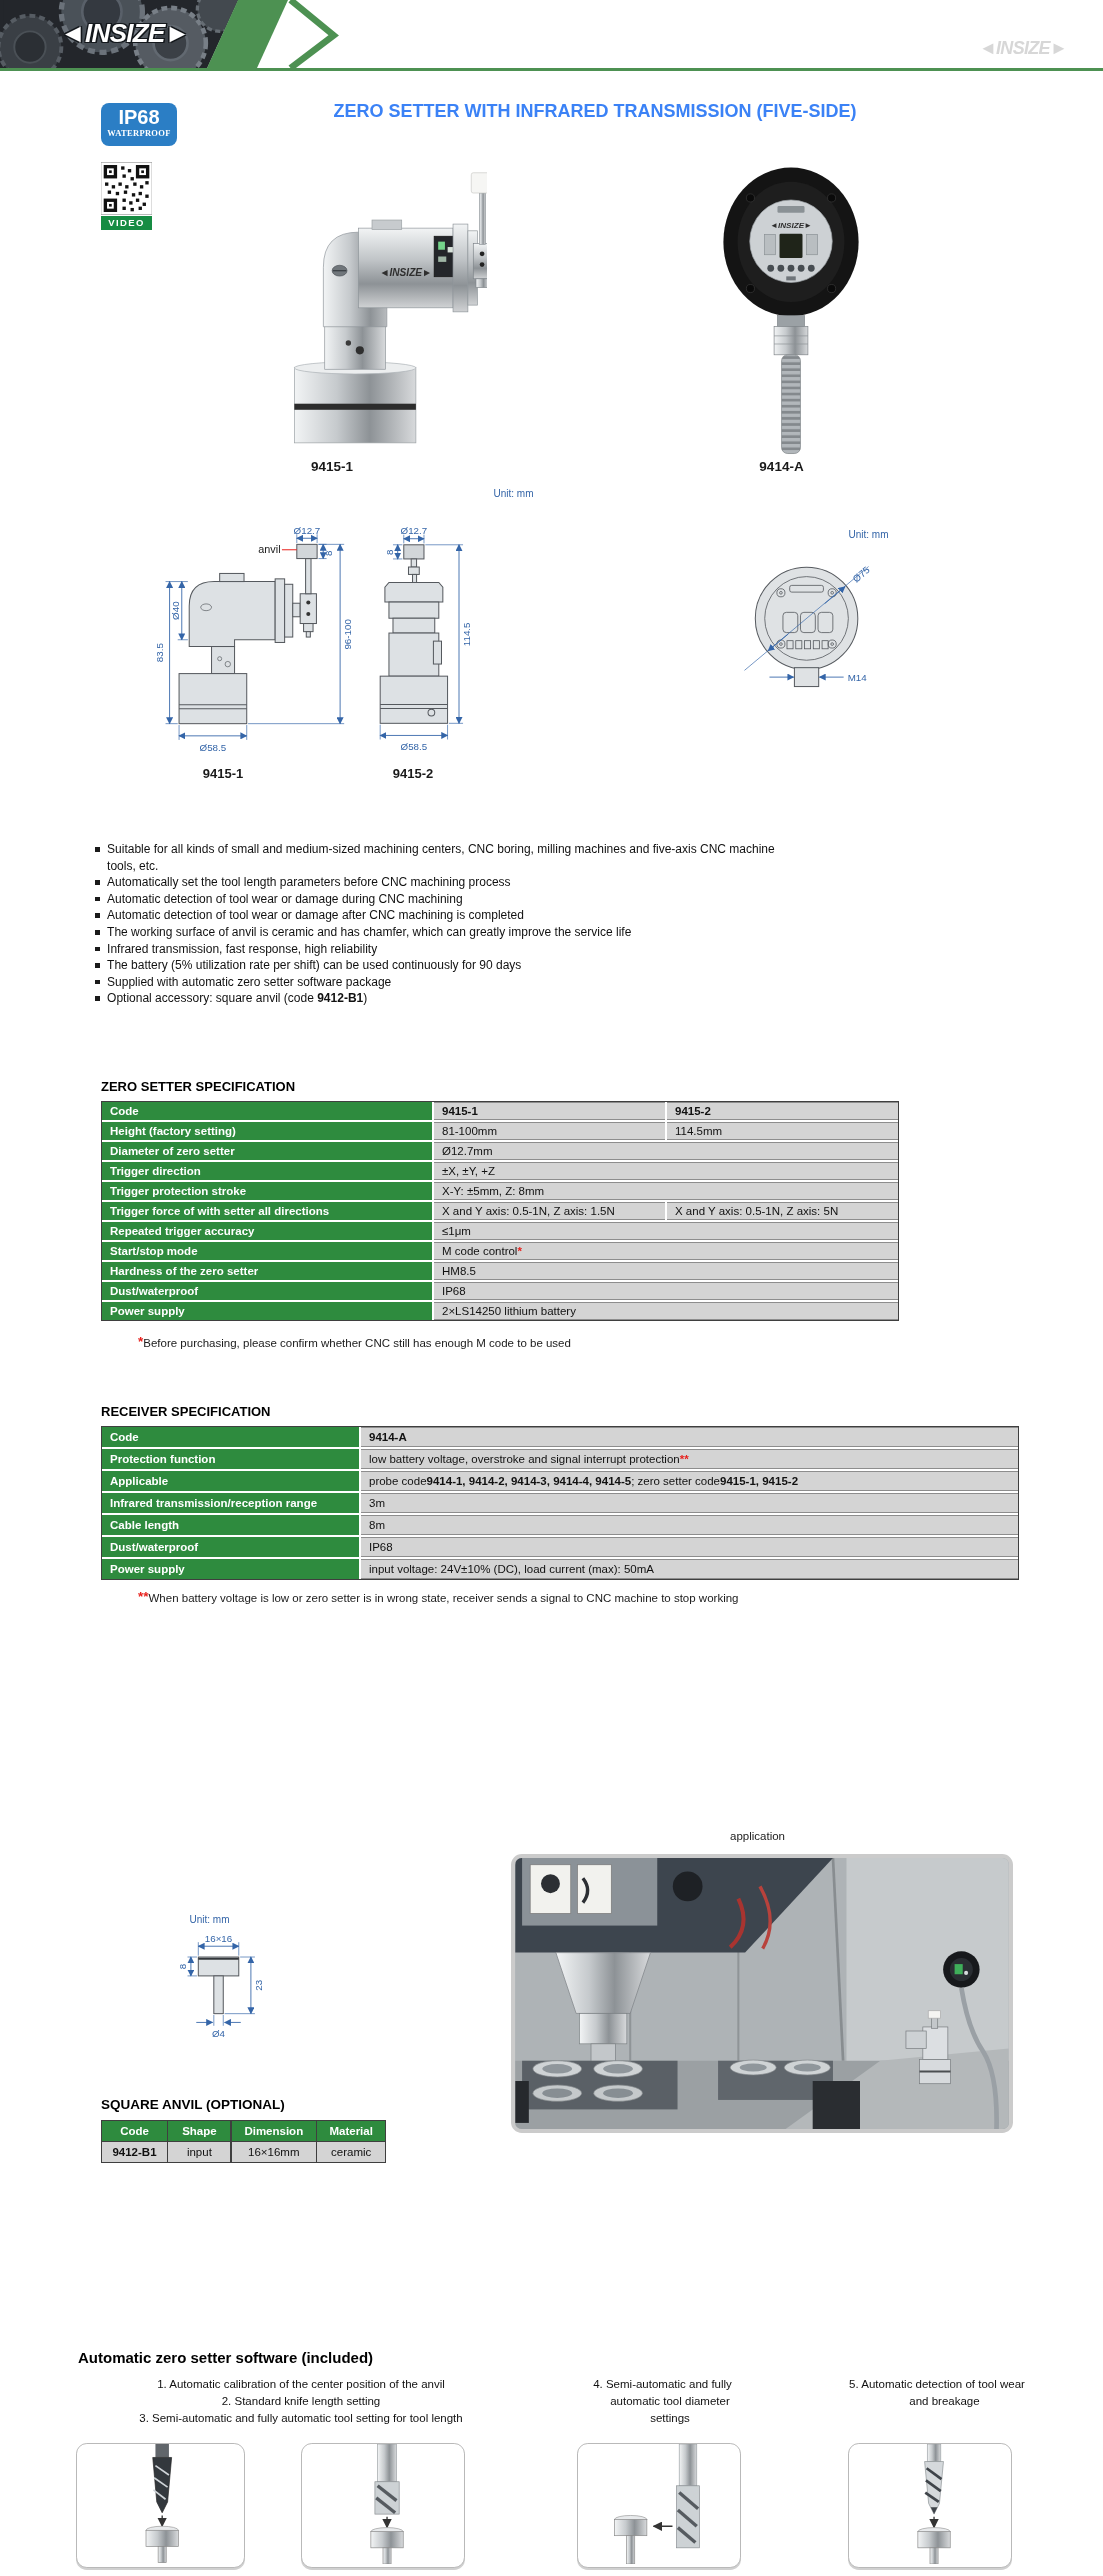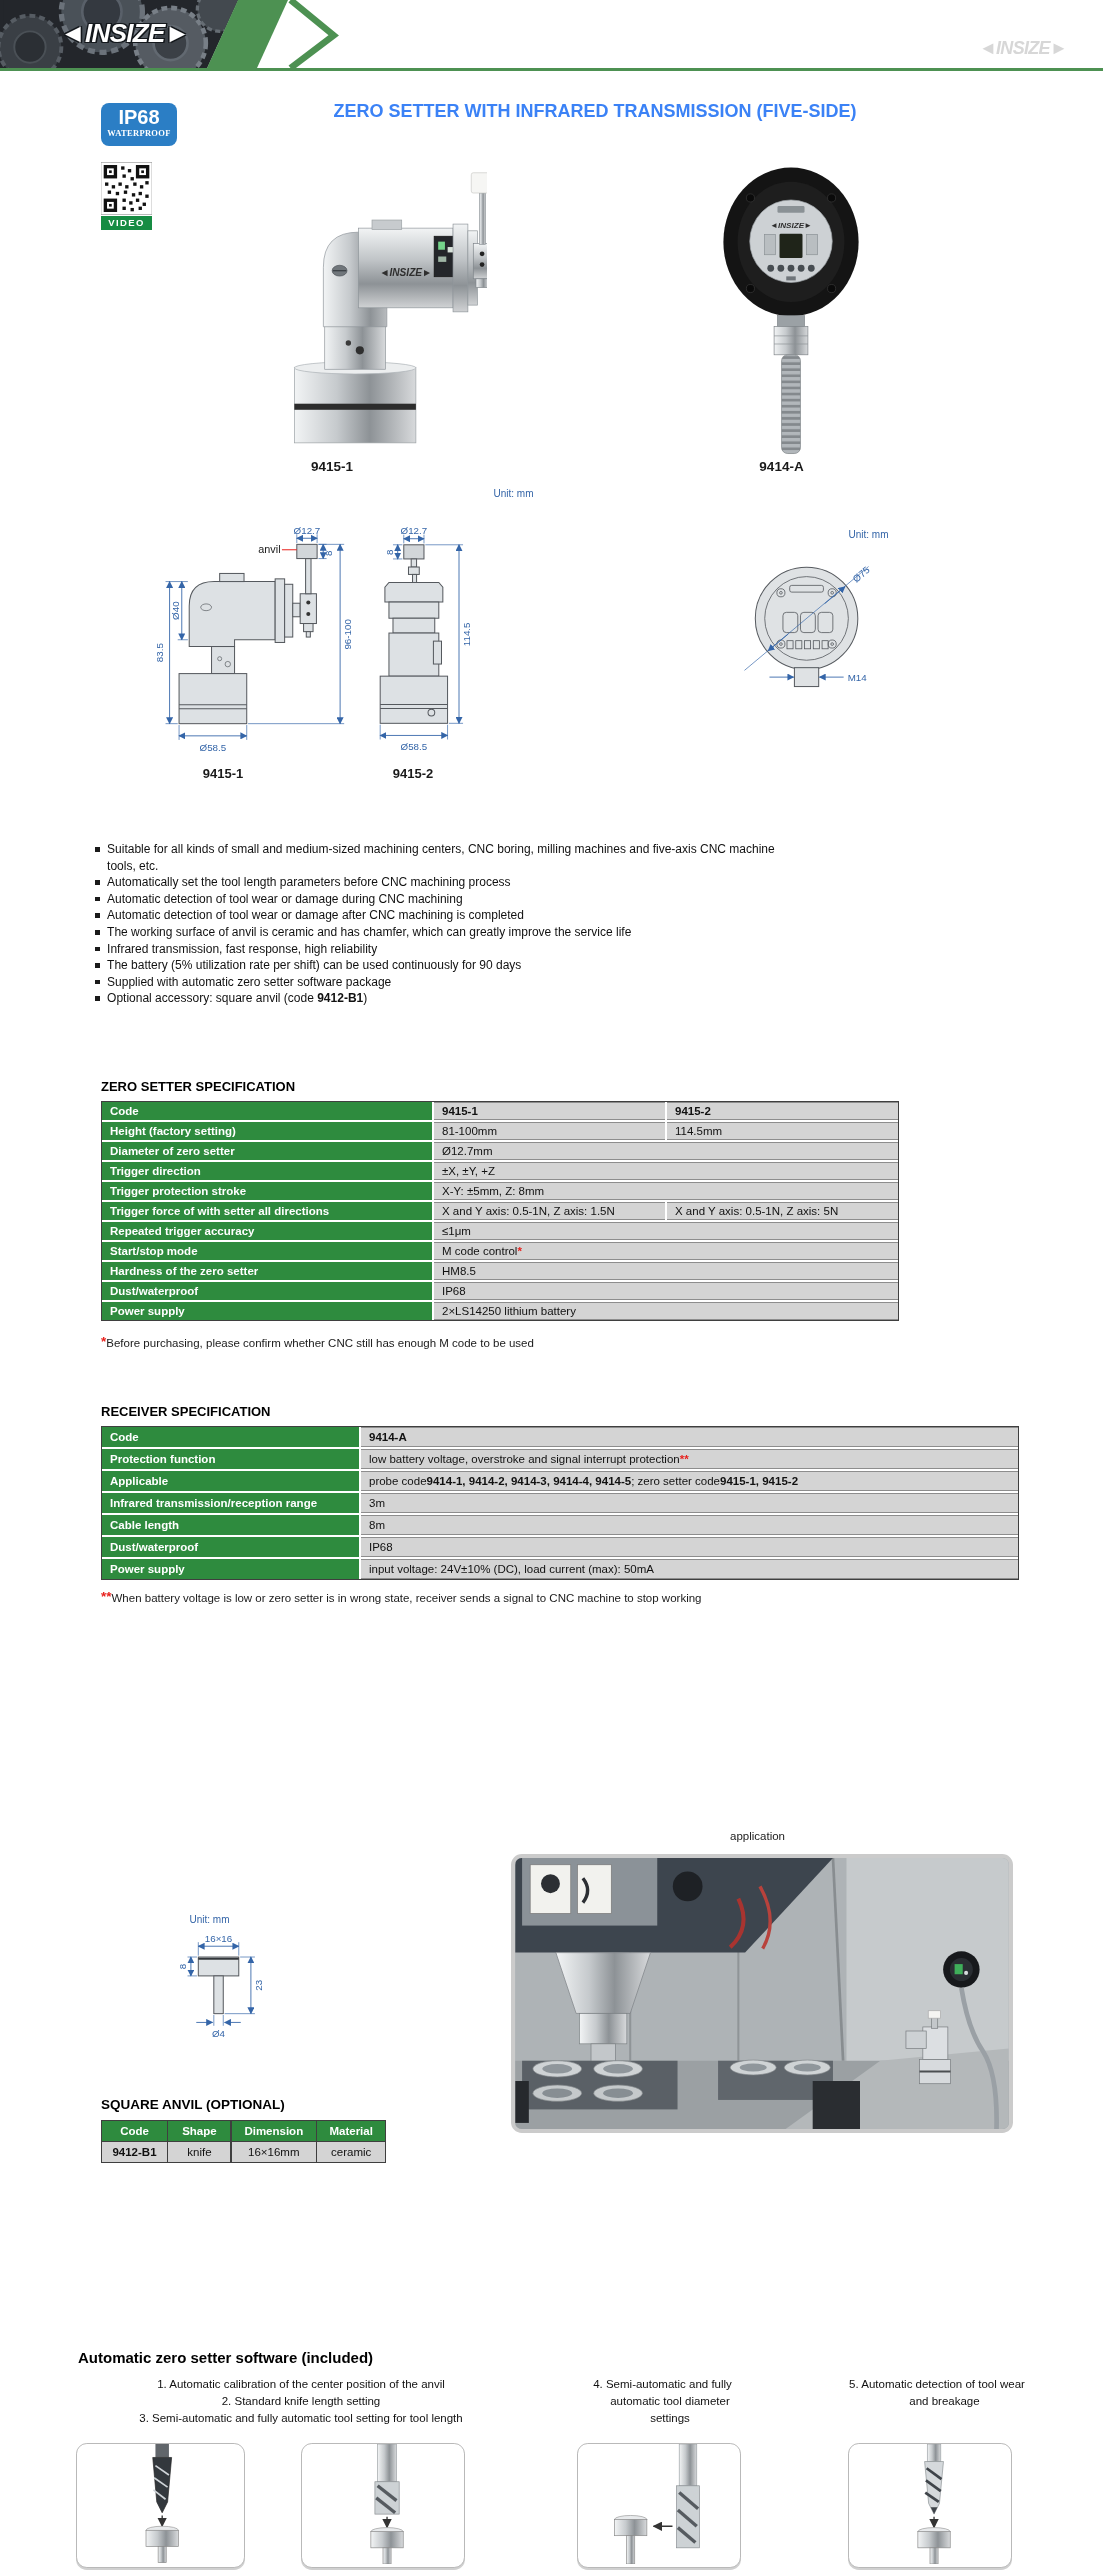--- a/index.html
+++ b/index.html
@@ -46,21 +46,21 @@
   .spec{position:absolute;display:grid;gap:2px;background:#fff;border:1.4px solid #3f3f3f;}
   .spec .lbl{background:#2e8b3e;color:#fff;font-weight:bold;font-size:11.5px;
              display:flex;align-items:center;padding:0 8px;white-space:nowrap;}
   .spec .val{background:#d4d4d4;color:#111;font-size:11.5px;display:flex;align-items:center;
              padding:0 8px;border-top:0.7px solid #8d8d8d;border-bottom:0.7px solid #8d8d8d;white-space:nowrap;}
   .spec .b{font-weight:bold;}
   #t1{left:101px;top:1101px;grid-template-columns:330px 231px 231px;grid-auto-rows:18px;}
   #t2{left:101px;top:1426px;grid-template-columns:257px 657px;grid-auto-rows:20px;}
   .span2{grid-column:2 / span 2;}
   .red{color:#e8211d;font-weight:bold;}
-  .foot{position:absolute;font-size:11.5px;color:#1a1a1a;}
+  .foot{position:absolute;font-size:11.5px;color:#1a1a1a;margin-left:37px;}
   .foot .red{font-size:13.5px;vertical-align:0.7px;}
 
   
   #t3{position:absolute;left:101px;top:2120px;display:grid;grid-template-columns:65px 62px 84px 68px;
       grid-auto-rows:20px;gap:1.4px;background:#3f3f3f;border:1.4px solid #3f3f3f;}
   #t3 .th{background:#2e8b3e;color:#fff;font-weight:bold;font-size:11.5px;display:flex;
           align-items:center;justify-content:center;}
   #t3 .td{background:#d4d4d4;color:#111;font-size:11.5px;display:flex;align-items:center;justify-content:center;}
   #t3 .td.b{font-weight:bold;}
 
@@ -558,21 +558,21 @@
     <text class="dimtxt" x="88" y="165" text-anchor="middle">Ø4</text>
   </svg>
 
   <div class="h-spec" style="left:101px;top:2097px;font-size:13.5px">SQUARE ANVIL (OPTIONAL)</div>
   <div id="t3">
     <div class="th">Code</div>
     <div class="th">Shape</div>
     <div class="th">Dimension</div>
     <div class="th">Material</div>
     <div class="td b">9412-B1</div>
-    <div class="td">knife</div>
+    <div class="td">input</div>
     <div class="td">16×16mm</div>
     <div class="td">ceramic</div>
   </div>
 
   <div class="sw-head">Automatic zero setter software (included)</div>
   <div class="sw-col" style="left:78px;top:2376px;width:446px">
     <div>1. Automatic calibration of the center position of the anvil</div>
     <div>2. Standard knife length setting</div>
     <div>3. Semi-automatic and fully automatic tool setting for tool length</div>
   </div>

